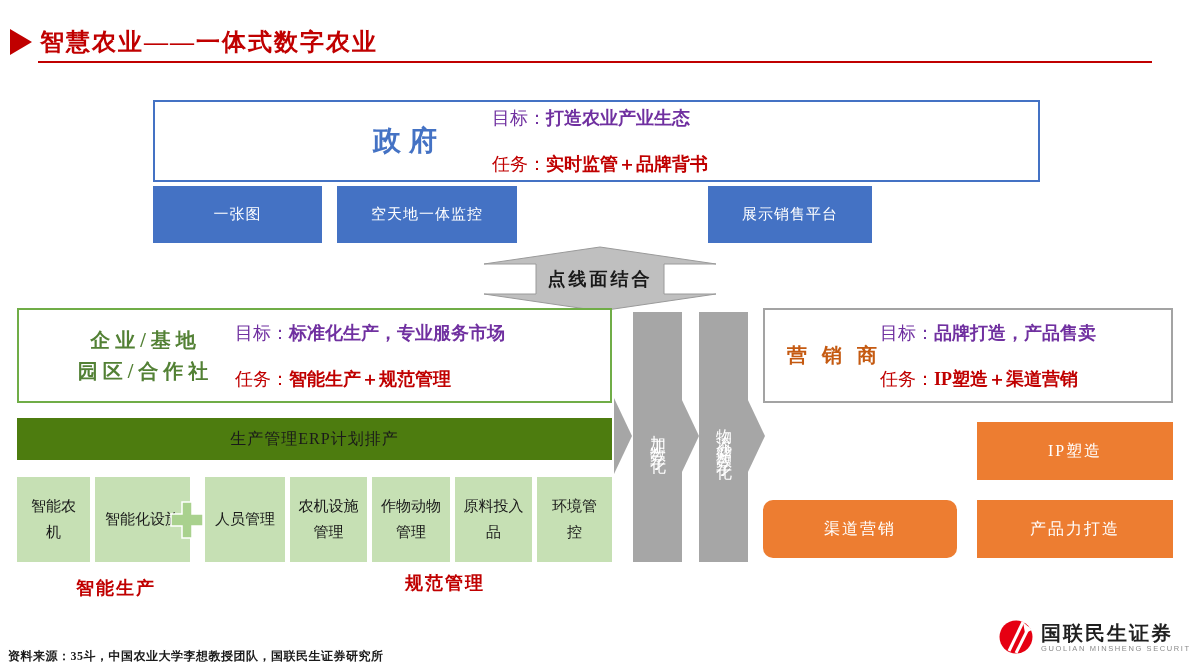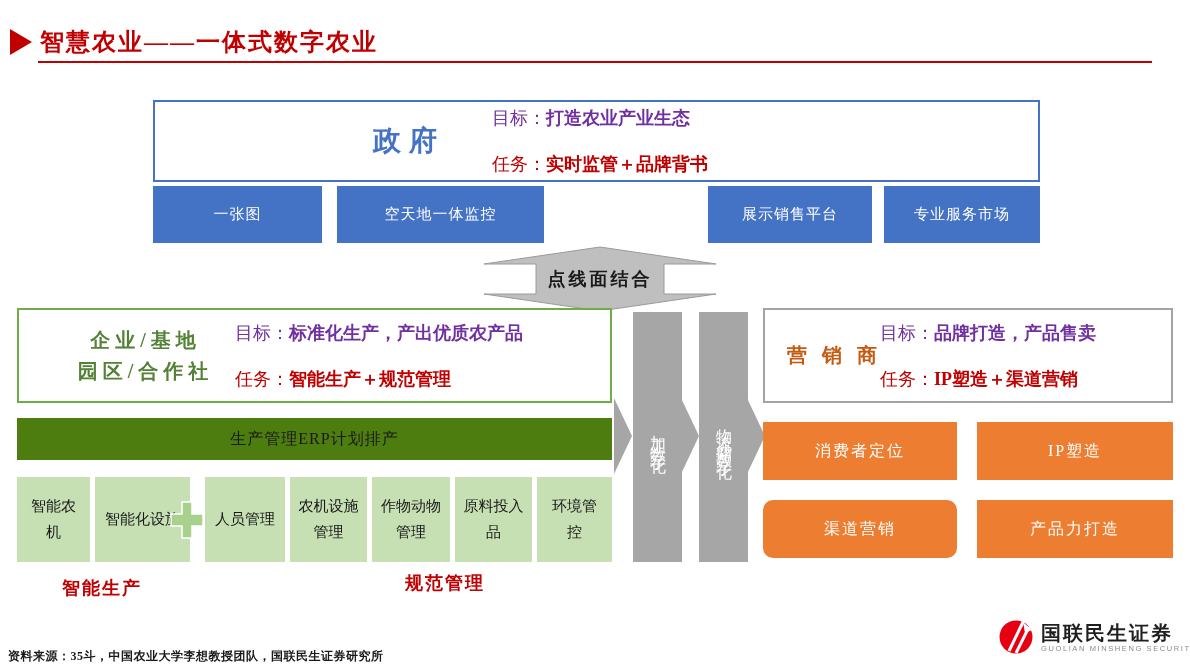--- a/index.html
+++ b/index.html
@@ -36,21 +36,21 @@
   .val-goal { color:#7030A0; font-weight:bold; }
   .lbl-task { color:#C00000; }
   .val-task { color:#C00000; font-weight:bold; }
 
   .gov-btn {
     position:absolute; top:186px; height:57px; background:#4472C4; color:#ffffff;
     display:flex; align-items:center; justify-content:center; font-size:15px;
     letter-spacing:1px; text-align:center;
   }
   .gov-btn.b1 { left:153px; width:169px; }
-  .gov-btn.b2 { left:337px; width:207px; }
+  .gov-btn.b2 { left:337px; width:180px; }
   .gov-btn.b3 { left:524px; width:168px; }
   .gov-btn.b4 { left:708px; width:164px; }
   .gov-btn.b5 { left:884px; width:156px; }
 
   
   .connector { position:absolute; left:483px; top:246px; width:234px; height:66px; }
   .connector svg { position:absolute; left:0; top:0; }
   .connector-label {
     position:absolute; left:0; top:0; width:100%; height:100%;
     display:flex; align-items:center; justify-content:center;
@@ -82,21 +82,21 @@
   .g1 { left:17px;  width:73px; }
   .g2 { left:95px;  width:95px; }
   .g3 { left:205px; width:80px; }
   .g4 { left:290px; width:77px; }
   .g5 { left:372px; width:78px; }
   .g6 { left:455px; width:77px; }
   .g7 { left:537px; width:75px; }
   .plus-icon { position:absolute; left:170px; top:501px; width:34px; height:38px; }
 
   .red-caption { position:absolute; color:#C00000; font-weight:bold; font-size:18px; letter-spacing:2px; }
-  .cap-smart { left:62px; top:576px; }
+  .cap-smart { left:76px; top:576px; }
   .cap-standard { left:405px; top:571px; }
 
   
   .vbar {
     position:absolute; top:312px; width:49px; height:250px; background:#A6A6A6; color:#ffffff;
     display:flex; align-items:center; justify-content:center;
     writing-mode:vertical-rl; text-orientation:upright; font-size:16px; letter-spacing:6px;
   }
   .vbar.v1 { left:633px; }
   .vbar.v2 { left:699px; }
@@ -156,36 +156,35 @@
     <div class="gov-name">政府</div>
     <div class="goal-task">
       <div><span class="lbl-goal">目标：</span><span class="val-goal">打造农业产业生态</span></div>
       <div><span class="lbl-task">任务：</span><span class="val-task">实时监管＋品牌背书</span></div>
     </div>
   </div>
 
   <div class="gov-btn b1">一张图</div>
   <div class="gov-btn b2">空天地一体监控</div>
   <div class="gov-btn b4">展示销售平台</div>
-  <div class="gov-btn b5">专业服务市场</div>
 
   <div class="connector">
     <svg width="234" height="66" viewBox="0 0 234 66">
       <polygon points="117,1 233,18 181,18 181,48 233,48 117,65 1,48 53,48 53,18 1,18" fill="#BFBFBF" stroke="#9a9a9a" stroke-width="1"></polygon>
     </svg>
     <div class="connector-label">点线面结合</div>
   </div>
 
   <div class="ent-box">
     <div class="ent-name">
       <span>企 业 / 基 地</span>
       <span>园 区 / 合 作 社</span>
     </div>
     <div class="goal-task">
-      <div><span class="lbl-goal">目标：</span><span class="val-goal">标准化生产，产出优质农产品</span></div>
+      <div><span class="lbl-goal">目标：</span><span class="val-goal">标准化生产，专业服务市场</span></div>
       <div><span class="lbl-task">任务：</span><span class="val-task">智能生产＋规范管理</span></div>
     </div>
   </div>
 
   <div class="erp-bar">生产管理ERP计划排产</div>
 
   <div class="gbox g1">智能农机</div>
   <div class="gbox g2">智能化设施</div>
   <svg class="plus-icon" viewBox="0 0 34 38">
     <path d="M12 1 H22 V13 H33 V25 H22 V37 H12 V25 H1 V13 H12 Z" fill="#A9D18E" stroke="#ffffff" stroke-width="1.5"></path>
@@ -206,21 +205,20 @@
   <div class="chev c3"></div>
 
   <div class="mkt-box">
     <div class="mkt-name">营 销 商</div>
     <div class="goal-task">
       <div><span class="lbl-goal">目标：</span><span class="val-goal">品牌打造，产品售卖</span></div>
       <div><span class="lbl-task">任务：</span><span class="val-task">IP塑造＋渠道营销</span></div>
     </div>
   </div>
 
-  <div class="obox o1">消费者定位</div>
   <div class="obox o2">IP塑造</div>
   <div class="obox o3">渠道营销</div>
   <div class="obox o4">产品力打造</div>
 
   <div class="source-note">资料来源：35斗，中国农业大学李想教授团队，国联民生证券研究所</div>
 
   <div class="logo">
     <svg width="36" height="36" viewBox="0 0 36 36">
       <circle cx="18" cy="18" r="16.5" fill="#E60012"></circle>
       <path d="M11 32 L25 3" stroke="#ffffff" stroke-width="3" fill="none"></path>

